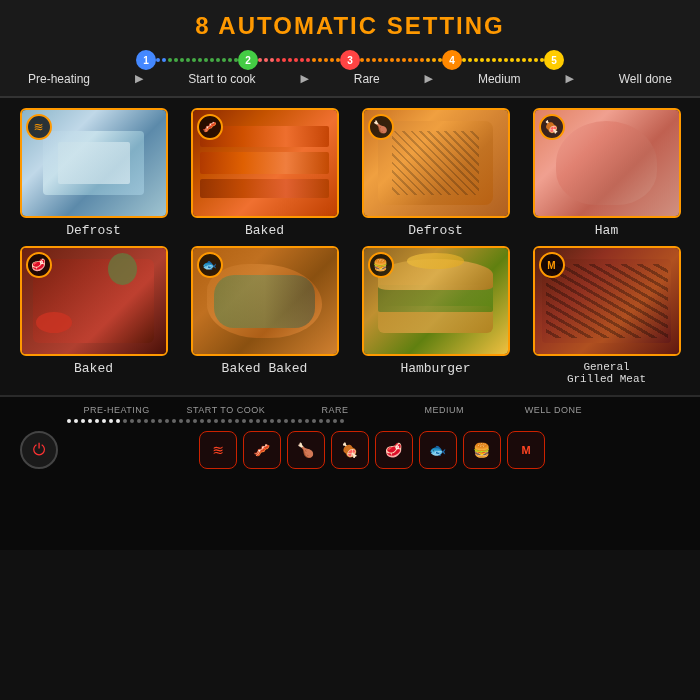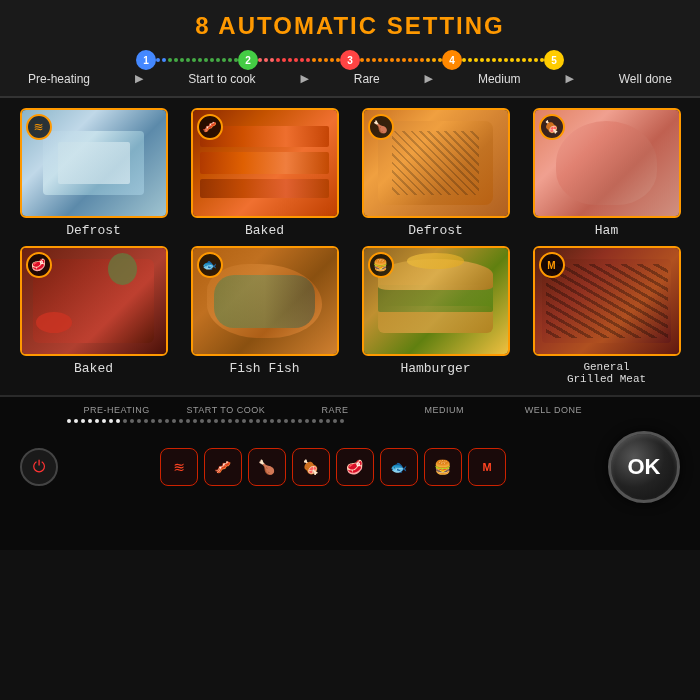--- a/index.html
+++ b/index.html
@@ -429,21 +429,21 @@
     </div>
 
     <div class="food-item">
       <div class="food-image-wrapper">
         <div class="food-bg bg-bakedfish" style="width:100%;height:100%;position:relative;">
           <div style="position:absolute;top:15%;left:10%;width:80%;height:70%;background:linear-gradient(135deg,#c07020,#d08030,#b06018,#e09040);border-radius:40% 60% 50% 50%;opacity:0.9;"></div>
           <div style="position:absolute;top:25%;left:15%;width:70%;height:50%;background:linear-gradient(90deg,#408050,#609060,#305040);border-radius:20px;opacity:0.5;"></div>
         </div>
         <div class="food-icon-badge">🐟</div>
       </div>
-      <div class="food-label">Fish Fish</div>
+      <div class="food-label">Baked Baked</div>
     </div>
 
     <div class="food-item">
       <div class="food-image-wrapper">
         <div class="food-bg bg-hamburger" style="width:100%;height:100%;position:relative;">
           <div style="position:absolute;top:55%;left:10%;width:80%;height:25%;background:linear-gradient(135deg,#c09030,#d0a040,#b08020);border-radius:6px;opacity:0.9;"></div>
           <div style="position:absolute;top:35%;left:10%;width:80%;height:25%;background:linear-gradient(135deg,#607020,#809030,#508010);border-radius:2px;opacity:0.8;"></div>
           <div style="position:absolute;top:10%;left:10%;width:80%;height:30%;background:linear-gradient(135deg,#c09030,#e0b050,#b07820);border-radius:50% 50% 10% 10%;opacity:0.9;"></div>
           <div style="position:absolute;top:5%;left:30%;width:40%;height:15%;background:linear-gradient(135deg,#f0c040,#e0a820);border-radius:50%;opacity:0.7;"></div>
         </div>
@@ -528,15 +528,14 @@
       <div class="food-btn" title="Defrost">≋</div>
       <div class="food-btn" title="Bacon">🥓</div>
       <div class="food-btn" title="Chicken">🍗</div>
       <div class="food-btn" title="Ham">🍖</div>
       <div class="food-btn" title="Steak">🥩</div>
       <div class="food-btn" title="Baked Fish">🐟</div>
       <div class="food-btn" title="Hamburger">🍔</div>
       <div class="food-btn" title="Grilled Meat" style="font-size:11px;font-weight:bold;">M</div>
     </div>
 
-    <div class="ok-btn">OK</div>
   </div>
 </div>
 
 </body></html>

